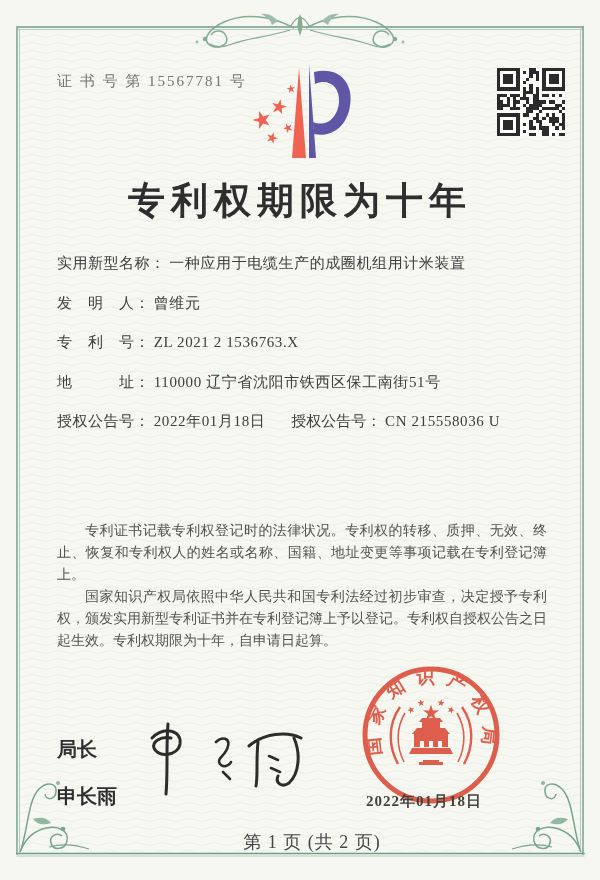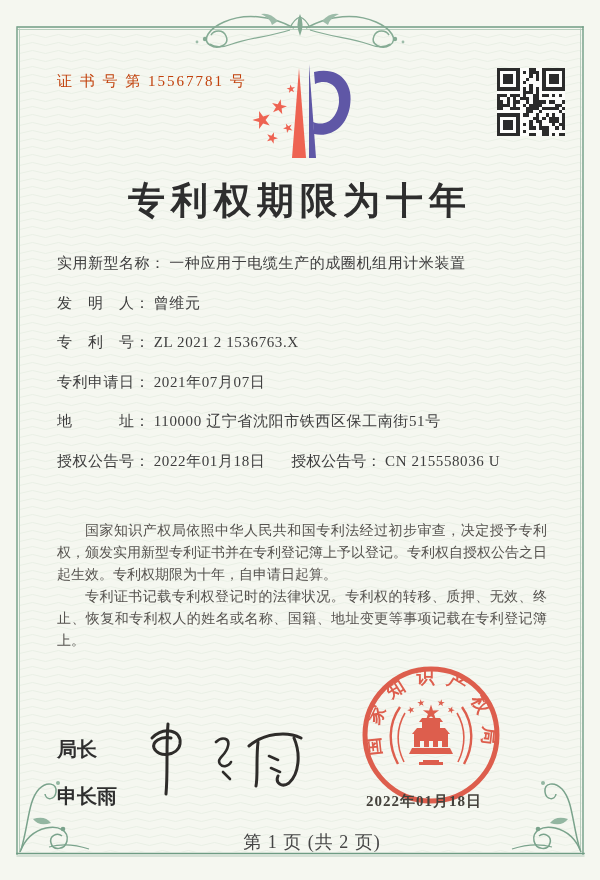--- a/index.html
+++ b/index.html
@@ -1,19 +1,19 @@
 <!DOCTYPE html>
 <html><head>
 <meta charset="utf-8">
 <style>
   html,body{margin:0;padding:0;background:#ffffff;}
   .page{position:relative;width:600px;height:880px;background:#f5f7f0;overflow:hidden;
         font-family:"Liberation Serif","DejaVu Serif",serif;color:#3a3a3a;}
   .frame-svg{position:absolute;left:0;top:0;width:600px;height:880px;pointer-events:none;}
-  .cert-number{position:absolute;left:57px;top:72px;font-size:15px;letter-spacing:2px;color:#c2410c;}
+  .cert-number{position:absolute;left:57px;top:72px;font-size:15px;letter-spacing:2px;color:#737373;}
   .logo{position:absolute;left:248px;top:58px;width:110px;height:108px;}
   .qr{position:absolute;left:497px;top:68px;width:68px;height:68px;background:#fdfdfb;}
   .title{position:absolute;left:0;top:176px;width:100%;text-align:center;
          font-size:37px;font-weight:600;letter-spacing:6px;color:#2e2e2e;}
   .fields{position:absolute;left:57px;top:253px;width:500px;font-size:15px;color:#3d3d3d;}
   .field-row{height:20px;line-height:20px;margin-bottom:19.5px;white-space:nowrap;}
   .field-label{display:inline-block;min-width:86px;letter-spacing:.5px;}
   .field-value{letter-spacing:.6px;}
   .grant-row{display:flex;gap:26px;}
   .paragraphs{position:absolute;left:57px;top:520px;width:490px;font-size:14px;
@@ -246,42 +246,38 @@
     </div>
     <div class="field-row">
       <span class="field-label">发　明　人：</span>
       <span class="field-value">曾维元</span>
     </div>
     <div class="field-row">
       <span class="field-label">专　利　号：</span>
       <span class="field-value">ZL 2021 2 1536763.X</span>
     </div>
     <div class="field-row">
-      <span class="field-label">专利申请日：</span>
-      <span class="field-value">2021年07月07日</span>
-    </div>
-    <div class="field-row">
       <span class="field-label">地　　　址：</span>
       <span class="field-value">110000 辽宁省沈阳市铁西区保工南街51号</span>
     </div>
     <div class="field-row grant-row">
       <span>
         <span class="field-label">授权公告号：</span>
         <span class="field-value">2022年01月18日</span>
       </span>
       <span>
         <span>授权公告号：</span>
         <span class="field-value">CN 215558036 U</span>
       </span>
     </div>
   </div>
 
   <div class="paragraphs">
+    <p>专利证书记载专利权登记时的法律状况。专利权的转移、质押、无效、终止、恢复和专利权人的姓名或名称、国籍、地址变更等事项记载在专利登记簿上。</p>
     <p>国家知识产权局依照中华人民共和国专利法经过初步审查，决定授予专利权，颁发实用新型专利证书并在专利登记簿上予以登记。专利权自授权公告之日起生效。专利权期限为十年，自申请日起算。</p>
-    <p>专利证书记载专利权登记时的法律状况。专利权的转移、质押、无效、终止、恢复和专利权人的姓名或名称、国籍、地址变更等事项记载在专利登记簿上。</p>
   </div>
 
   <div class="sign-block">
     <div>局长</div>
     <div>申长雨</div>
   </div>
 
   <svg class="signature-svg" viewBox="0 0 195 98">
     <g fill="none" stroke="#2e2c2a" stroke-width="3" stroke-linecap="round" stroke-linejoin="round">
       <path d="M38,12 C36,34 38,60 36,82"></path>

